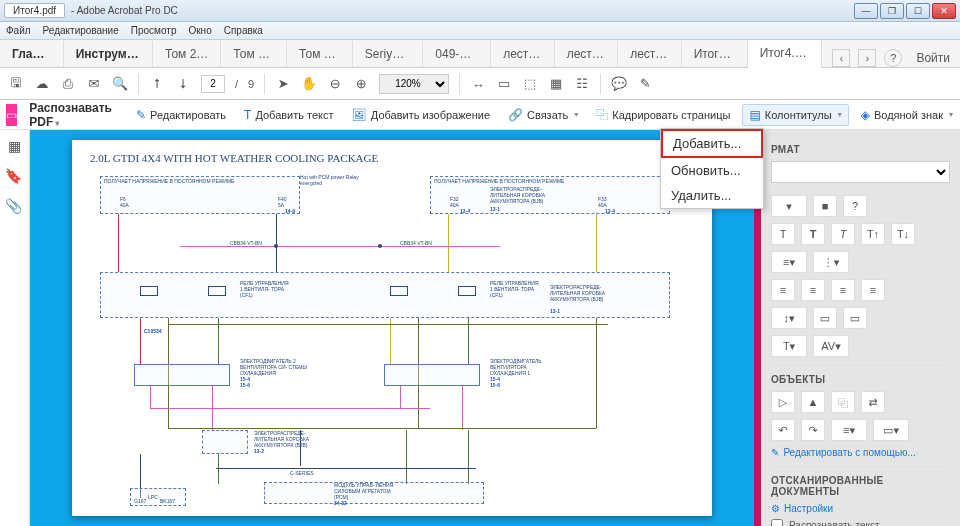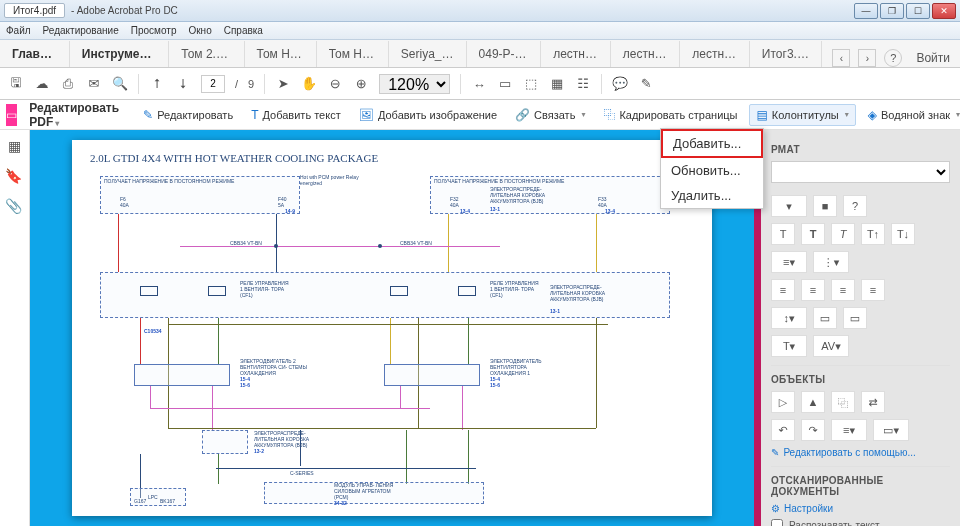--- a/index.html
+++ b/index.html
@@ -21,21 +21,21 @@
 .ptab .x { margin-left: 4px; color: #888; }
 .tab-nav { margin-left: auto; display: flex; align-items: center; gap: 8px; padding: 0 10px; color: #555; }
 .tab-nav .navbtn { width: 18px; height: 18px; border: 1px solid #ccc; display: flex; align-items: center; justify-content: center; font-size: 10px; cursor: pointer; }
 .tab-nav .help { width: 18px; height: 18px; border: 1px solid #ccc; border-radius: 50%; display: flex; align-items: center; justify-content: center; font-size: 11px; }
 .tab-nav .login { font-size: 12px; margin-left: 6px; }
 
 .toolbar { height: 32px; border-bottom: 1px solid #ccc; display: flex; align-items: center; padding: 0 8px; gap: 10px; color: #555; }
 .toolbar .tb-icon { width: 16px; height: 16px; display: flex; align-items: center; justify-content: center; font-size: 13px; cursor: pointer; }
 .toolbar .sep { width: 1px; height: 20px; background: #ddd; }
 .toolbar .page-input { width: 24px; height: 18px; border: 1px solid #ccc; text-align: center; font-size: 10px; }
-.toolbar .zoom-sel { height: 20px; border: 1px solid #ccc; font-size: 16px; padding: 0 4px; }
+.toolbar .zoom-sel { height: 20px; border: 1px solid #ccc; font-size: 10px; padding: 0 11px; }
 
 .edit-toolbar { height: 30px; background: #fff; border-bottom: 1px solid #e0e0e0; display: flex; align-items: center; padding: 0 6px; gap: 6px; font-size: 11px; color: #333; position: relative; }
 .edit-toolbar .pink { width: 28px; height: 22px; background: #ff3399; display: flex; align-items: center; justify-content: center; color: #fff; font-size: 12px; }
 .edit-toolbar .edit-label { font-weight: 600; font-size: 12px; margin: 0 6px; }
 .edit-toolbar .tool-item { display: flex; align-items: center; gap: 4px; padding: 3px 6px; cursor: pointer; white-space: nowrap; }
 .edit-toolbar .tool-item .ic { color: #1a75cf; font-size: 12px; }
 .edit-toolbar .tool-item.active { border: 1px solid #b8d4f0; background: #eaf2fc; border-radius: 2px; }
 .edit-toolbar .drop::after { content: "▾"; font-size: 8px; margin-left: 2px; color: #888; }
 
 .dropdown-menu { position: absolute; top: 28px; left: 660px; width: 104px; background: #fff; border: 1px solid #c8c8c8; box-shadow: 2px 2px 6px rgba(0,0,0,0.2); z-index: 100; }
@@ -102,20 +102,21 @@
   <div class="ptab big">Инструменты</div>
   <div class="ptab">Том 2.2....</div>
   <div class="ptab">Том НВ...</div>
   <div class="ptab">Том НВ...</div>
   <div class="ptab">Seriya_5...</div>
   <div class="ptab">049-Р-Х...</div>
   <div class="ptab">лестни...</div>
   <div class="ptab">лестни...</div>
   <div class="ptab">лестни...</div>
   <div class="ptab">Итог3.p...</div>
+  <div class="ptab active"><span>Итог4.p...</span><span class="x">×</span></div>
   <div class="tab-nav">
     <div class="navbtn">‹</div>
     <div class="navbtn">›</div>
     <div class="help">?</div>
     <span class="login">Войти</span>
   </div>
 </div>
 
 <div class="toolbar">
   <span class="tb-icon">🖫</span>
@@ -141,21 +142,21 @@
   <span class="tb-icon">⬚</span>
   <span class="tb-icon">▦</span>
   <span class="tb-icon">☷</span>
   <span class="sep"></span>
   <span class="tb-icon">💬</span>
   <span class="tb-icon">✎</span>
 </div>
 
 <div class="edit-toolbar">
   <div class="pink">▭</div>
-  <span class="edit-label drop">Редактировать PDF</span>
+  <span class="edit-label drop">Распознавать PDF</span>
   <span style="width:1px;height:18px;background:#ddd"></span>
   <div class="tool-item">
       <span class="ic">✎</span>
       <span>Редактировать</span>
     </div>
   <div class="tool-item">
       <span class="ic">T</span>
       <span>Добавить текст</span>
     </div>
   <div class="tool-item">

